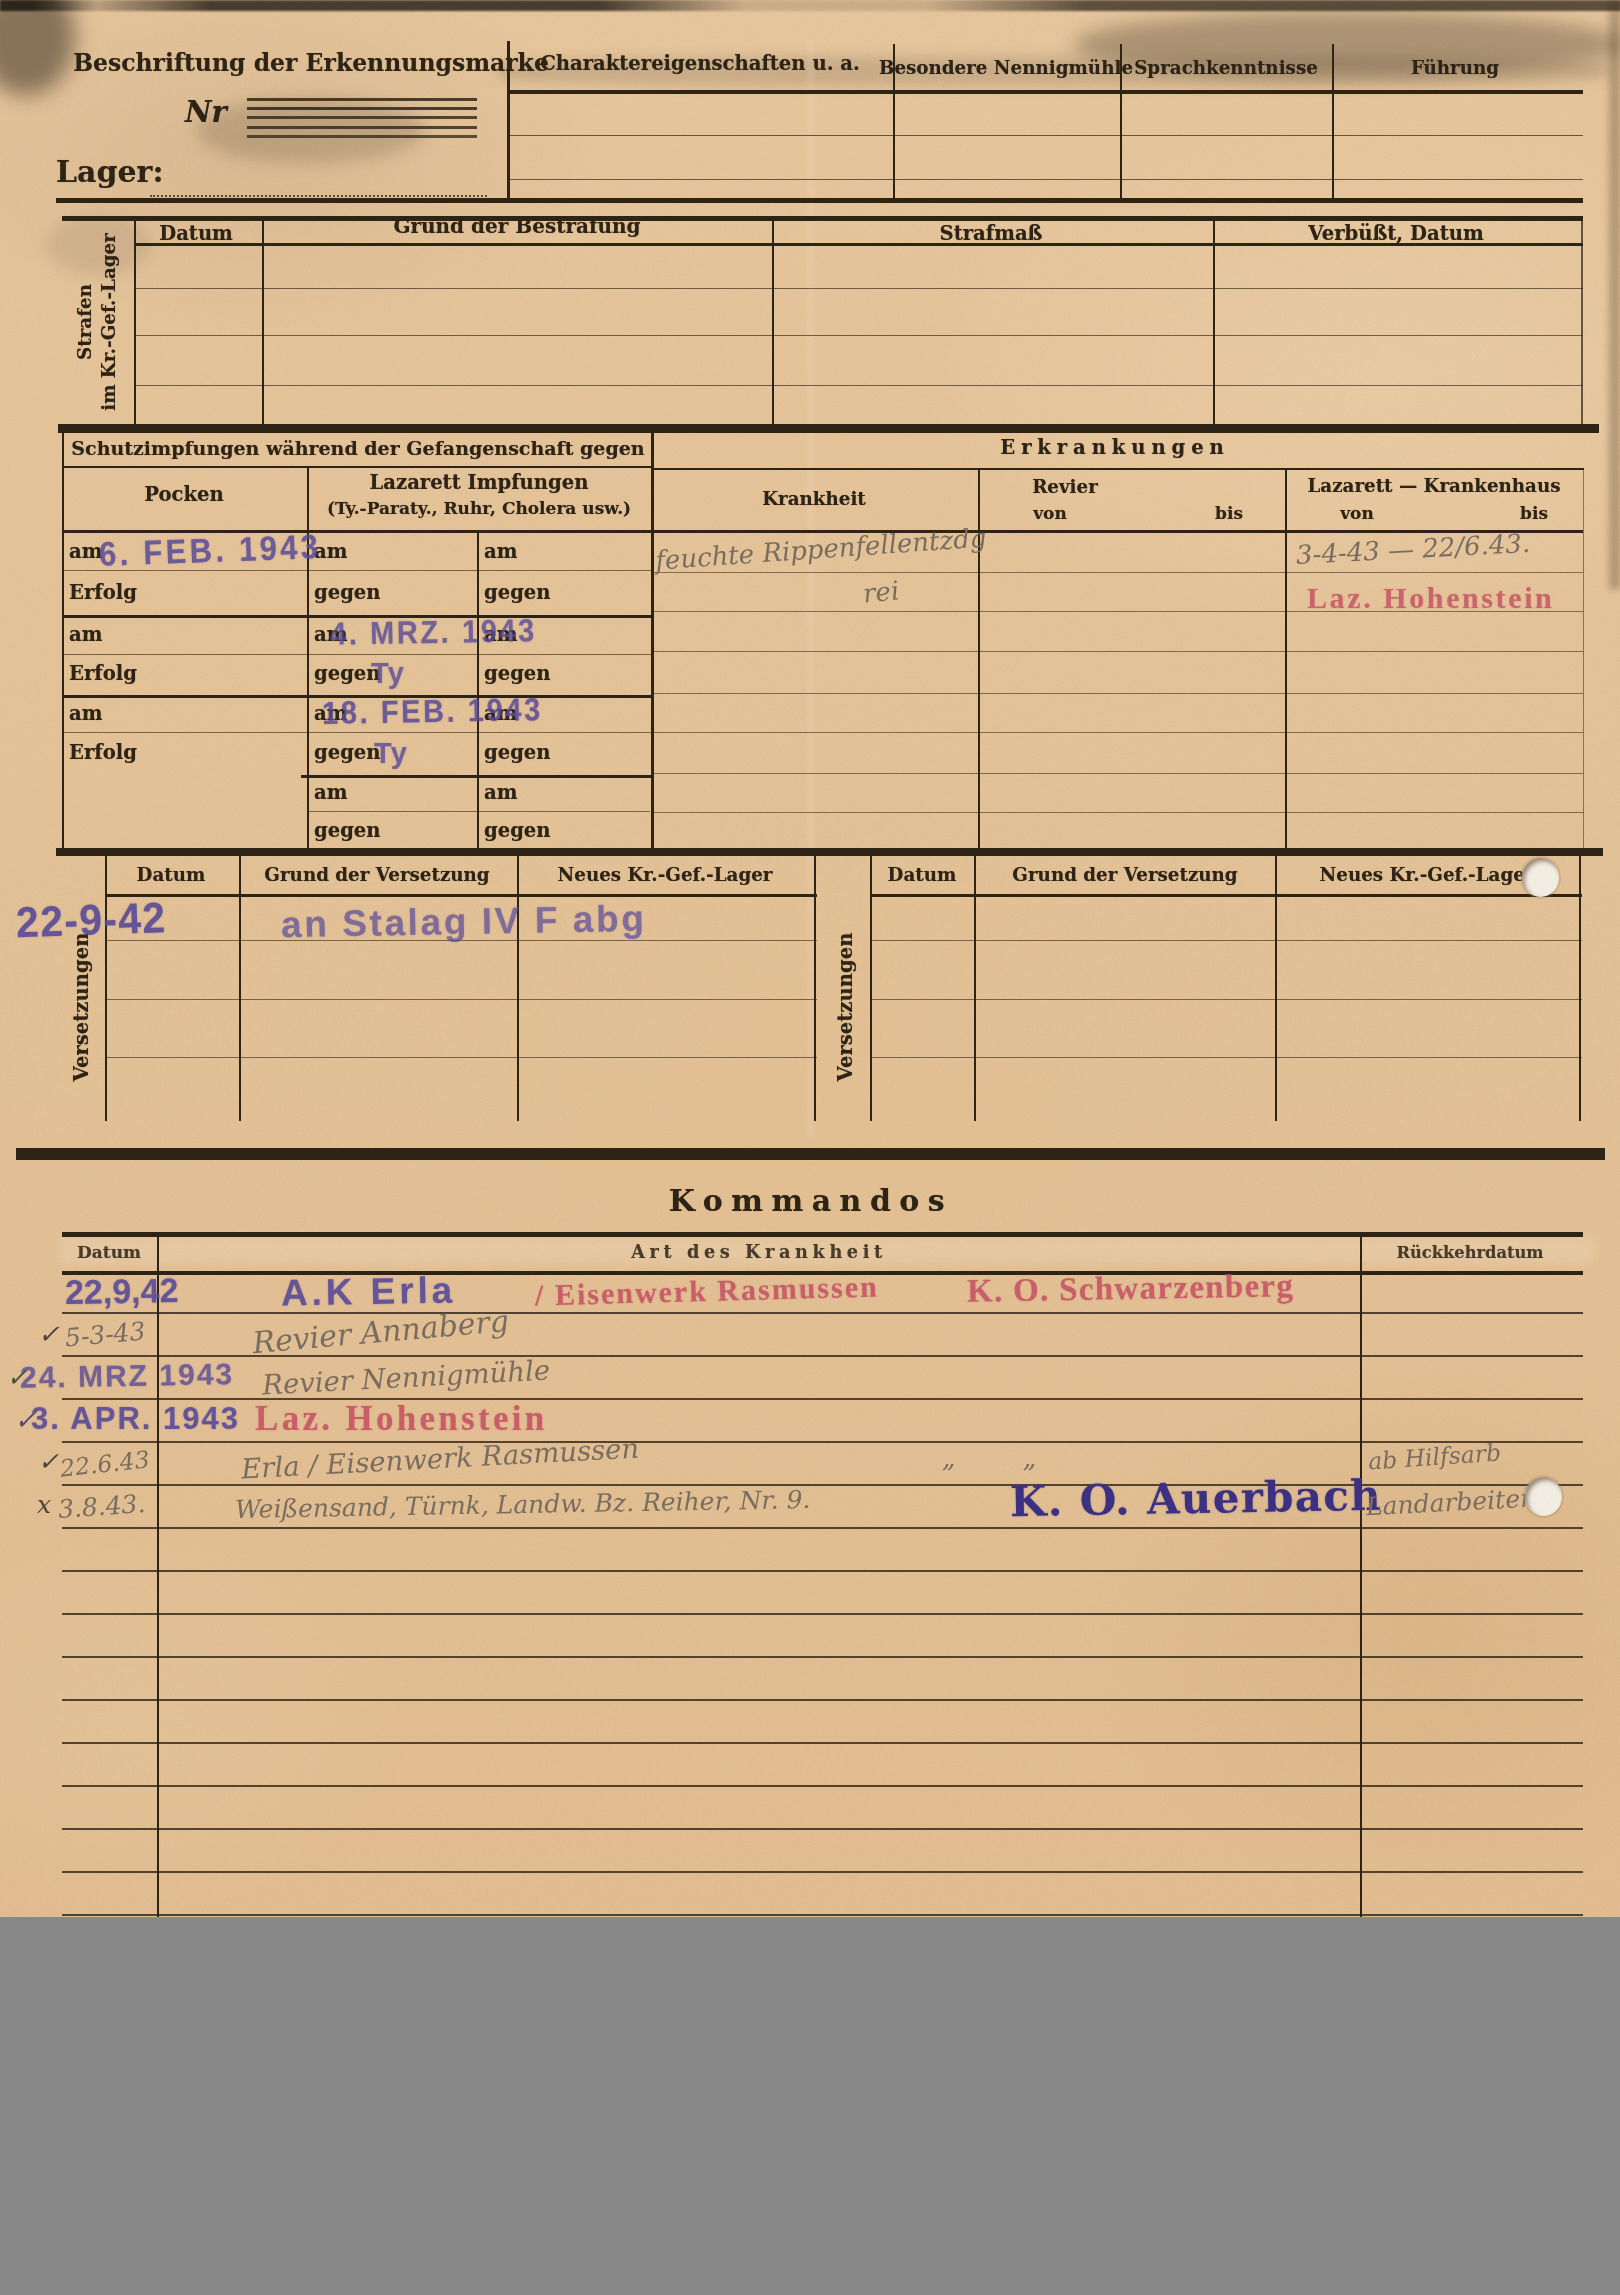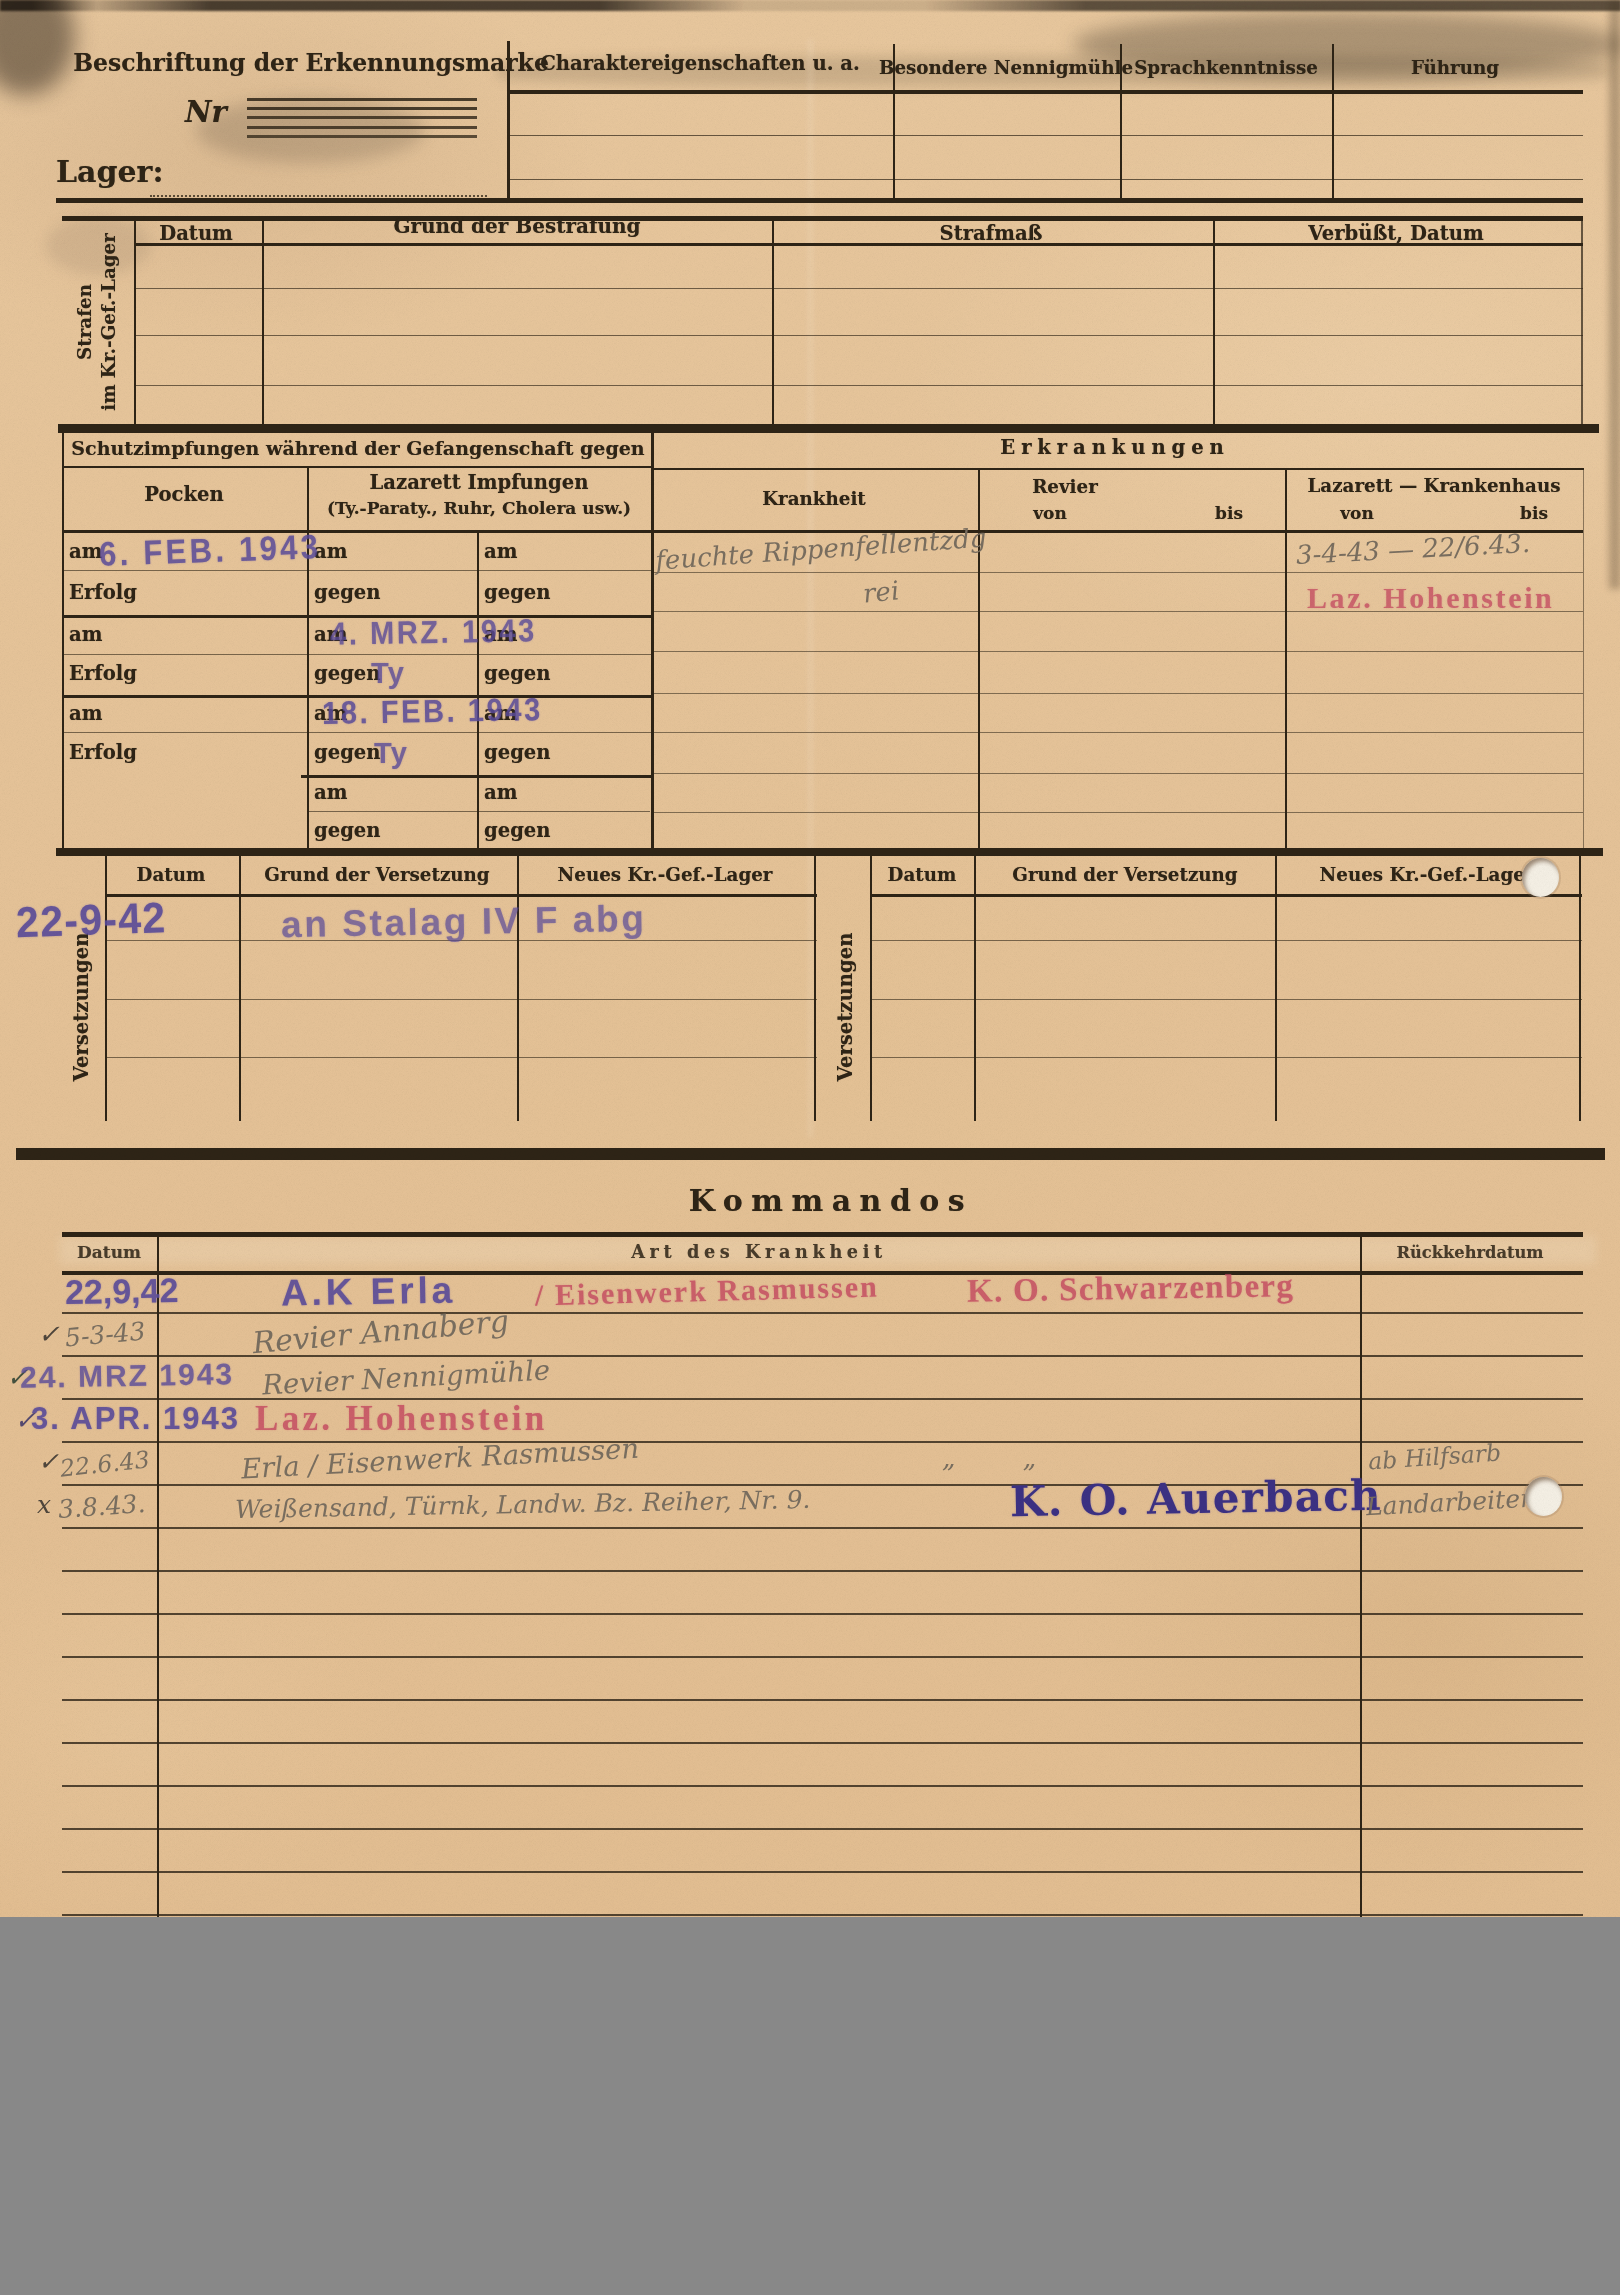--- a/index.html
+++ b/index.html
@@ -182,21 +182,21 @@
   <div class="hl" style="left:870px;top:940px;width:712px;height:1.3px;opacity:.6;"></div>
   <div class="hl" style="left:105px;top:999px;width:712px;height:1.3px;opacity:.6;"></div>
   <div class="hl" style="left:870px;top:999px;width:712px;height:1.3px;opacity:.6;"></div>
   <div class="hl" style="left:105px;top:1057px;width:712px;height:1.3px;opacity:.6;"></div>
   <div class="hl" style="left:870px;top:1057px;width:712px;height:1.3px;opacity:.6;"></div>
   <span class="t sp" style="left:16.3px;top:899px;font-size:41px;letter-spacing:1.3px;transform:rotate(-2deg) scaleY(1.05);opacity:.9;">22-9-42</span>
   <span class="t sp" style="left:281px;top:903px;font-size:37px;letter-spacing:2.6px;transform:rotate(-1deg);opacity:.7;">an Stalag IV F abg</span>
 
   <div class="hl" style="left:16.3px;top:1148px;width:1589px;height:11.8px;"></div>
 
-  <span class="t frak ctr" style="left:811px;top:1185px;font-size:30px;letter-spacing:8.5px;margin-left:20px;">Kommandos</span>
+  <span class="t frak ctr" style="left:811px;top:1185px;font-size:30px;letter-spacing:8.5px;">Kommandos</span>
   <div class="hl" style="left:62px;top:1232px;width:1521px;height:4.6px;"></div>
   <span class="t frak ctr" style="left:109px;top:1244px;font-size:17px;opacity:.85;">Datum</span>
   <span class="t frak ctr" style="left:759px;top:1243px;font-size:17.7px;letter-spacing:4.6px;opacity:.85;">Art des Krankheit</span>
   <span class="t frak ctr" style="left:1470px;top:1244px;font-size:16.3px;opacity:.85;">Rückkehrdatum</span>
   <div class="hl" style="left:62px;top:1271px;width:1521px;height:3.9px;"></div>
   <div class="rules"></div>
   <div class="vl" style="left:157px;top:1232px;width:2px;height:948px;"></div>
   <div class="vl" style="left:1360px;top:1232px;width:2px;height:948px;"></div>
 
   <span class="t sp" style="left:65px;top:1274px;font-size:34px;transform:rotate(-1deg);opacity:.9;">22,9,42</span>

